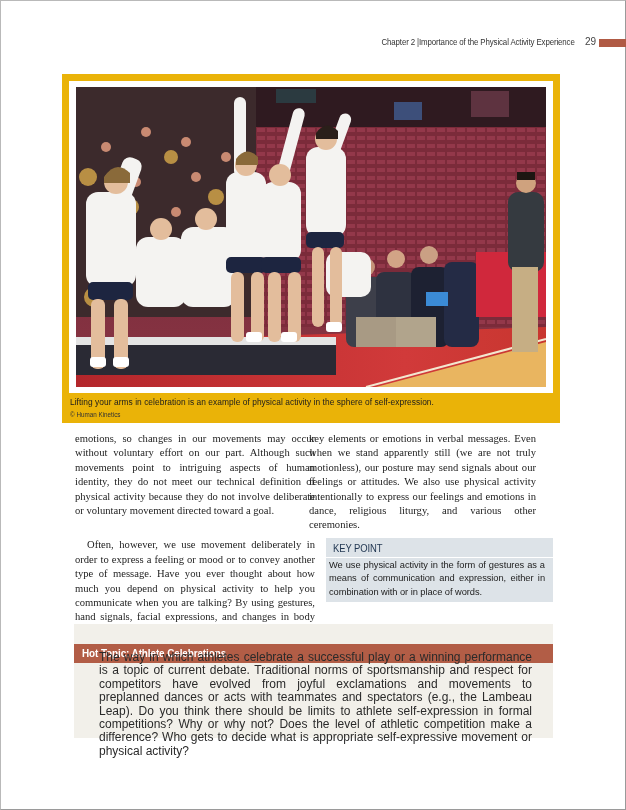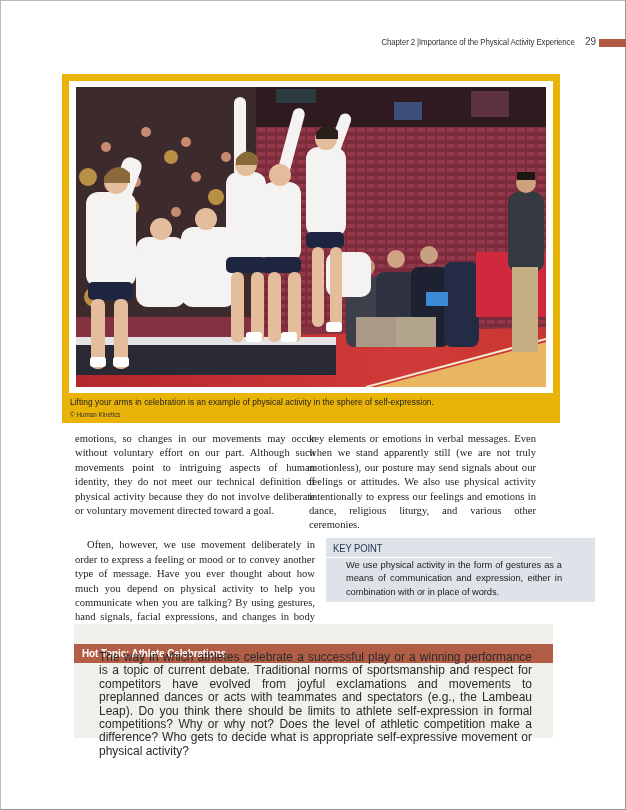--- a/index.html
+++ b/index.html
@@ -58,33 +58,33 @@
     position: absolute; font-family: "Liberation Serif", serif; font-size: 10.6px;
     line-height: 14.4px; color: #222; text-align: justify;
   }
   .col p { text-align: justify; }
   .col p.indent { text-indent: 12px; margin-top: 20px; }
   .col-left { left: 74px; top: 431px; width: 240px; }
   .col-right { left: 308px; top: 431px; width: 227px; }
 
   
   .key-point {
-    position: absolute; left: 325px; top: 537px; width: 269px; height: 64px;
+    position: absolute; left: 325px; top: 537px; width: 227px; height: 64px;
     background: #dde3e8;
   }
   .key-point .kp-title {
     position: absolute; left: 7px; top: 4px;
     font-size: 10.5px; color: #1f3550; letter-spacing: -0.1px;
     transform: scaleX(0.9); transform-origin: left center; white-space: nowrap;
   }
   .key-point .kp-rule {
     position: absolute; left: 0; top: 19px; width: 227px; height: 1px; background: #ffffff;
   }
   .key-point .kp-body {
-    position: absolute; left: 20px; top: 21px; width: 216px;
+    position: absolute; left: 3px; top: 21px; width: 216px;
     font-size: 9.3px; line-height: 13.4px; color: #222; text-align: justify;
     letter-spacing: -0.05px;
   }
 
   
   .hot-topic {
     position: absolute; left: 73px; top: 623px; width: 479px; height: 114px;
     background: #f2f0ea;
   }
   .hot-topic .ht-header {

